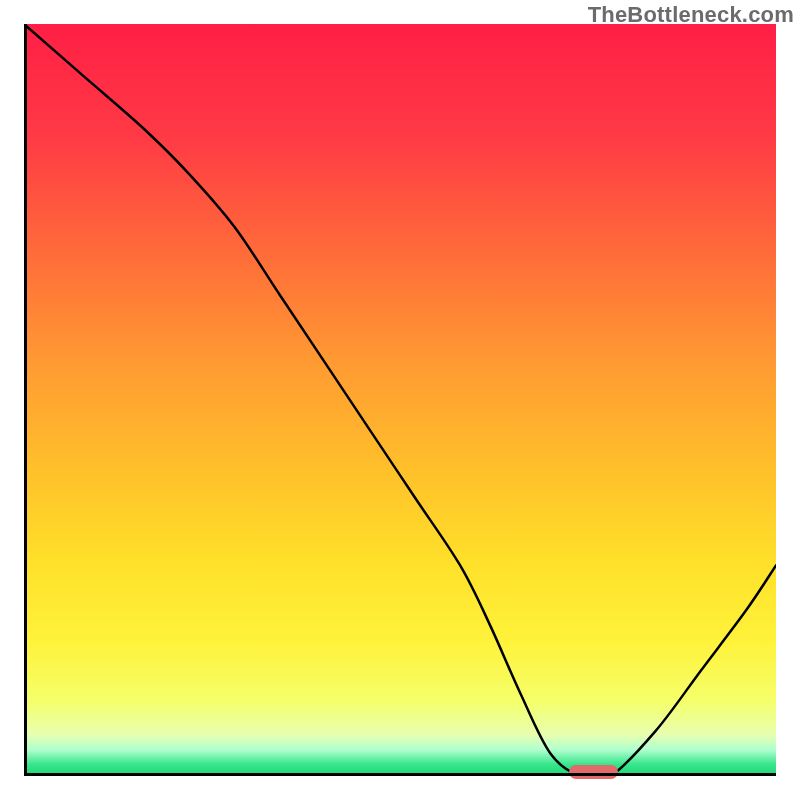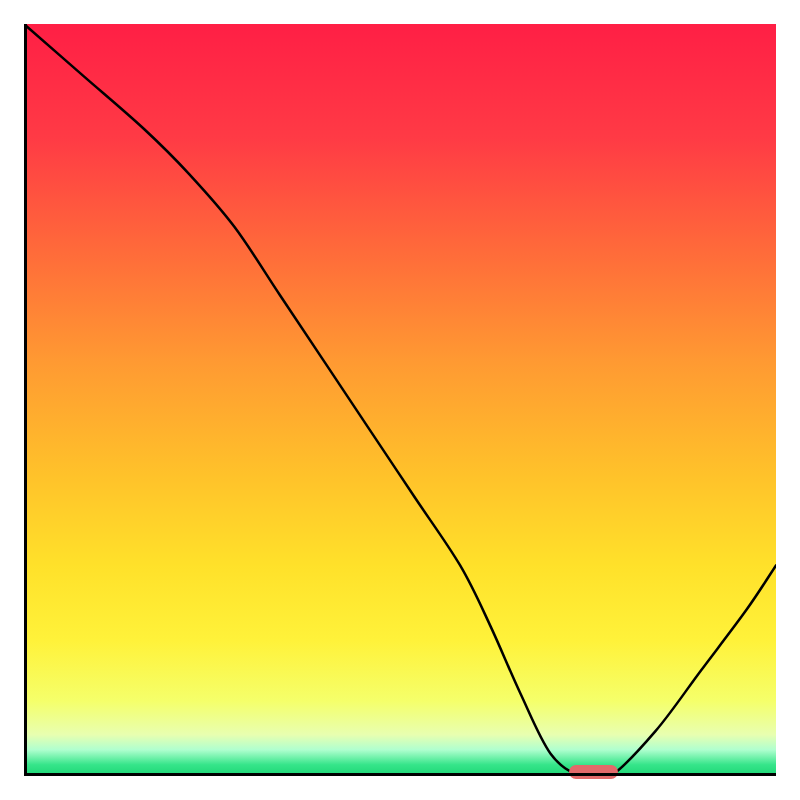--- a/index.html
+++ b/index.html
@@ -51,20 +51,21 @@
     font-size: 22px;
     font-weight: 600;
     color: #6b6b6b;
     letter-spacing: 0.2px;
   }
 </style>
 </head>
 <body>
 
 <div class="chart-wrap">
+  <div class="watermark">TheBottleneck.com</div>
 
   <div class="plot-area">
 
     <svg class="gradient-bg" viewBox="0 0 100 100" preserveAspectRatio="none">
       <defs>
         <linearGradient id="bgGrad" x1="0" y1="0" x2="0" y2="1">
             <stop offset="0%" stop-color="#ff1f45"></stop>
             <stop offset="15%" stop-color="#ff3a45"></stop>
             <stop offset="30%" stop-color="#ff6a3a"></stop>
             <stop offset="45%" stop-color="#ff9a32"></stop>

